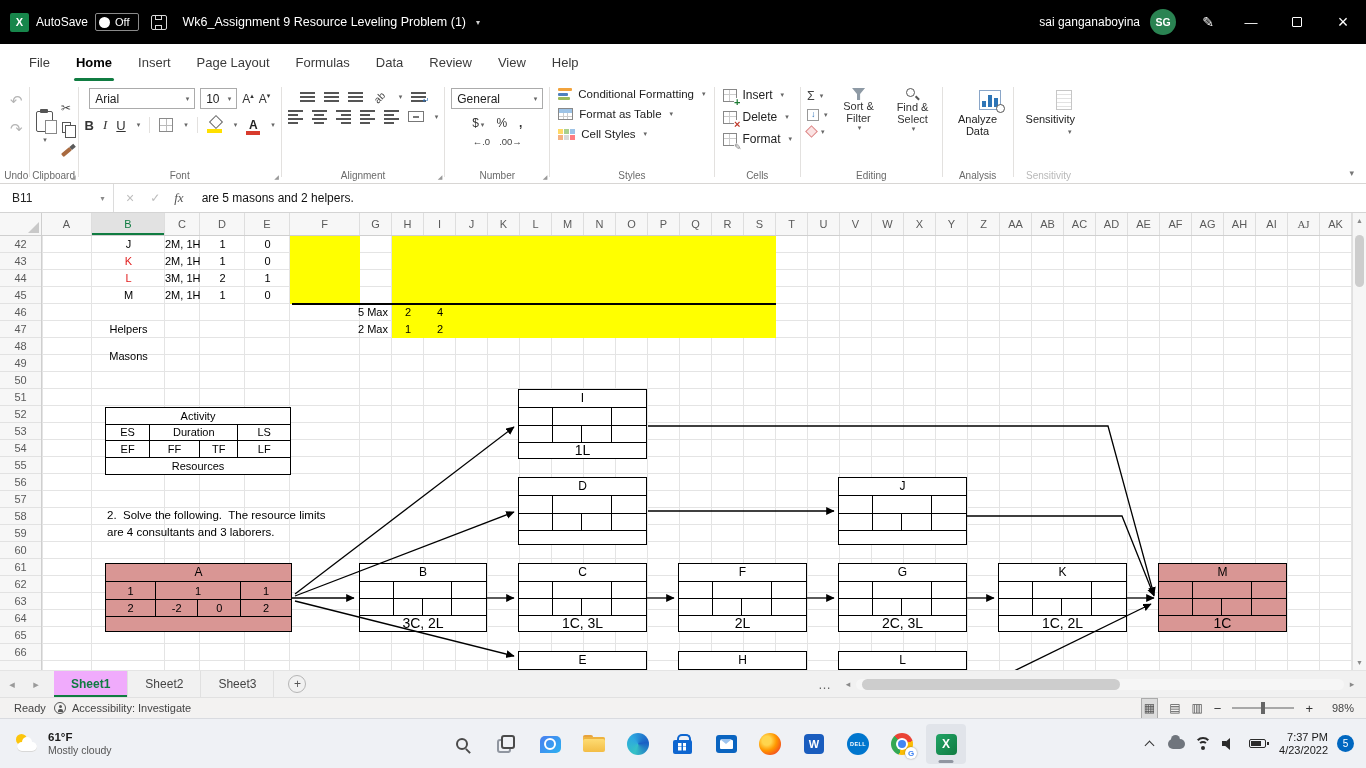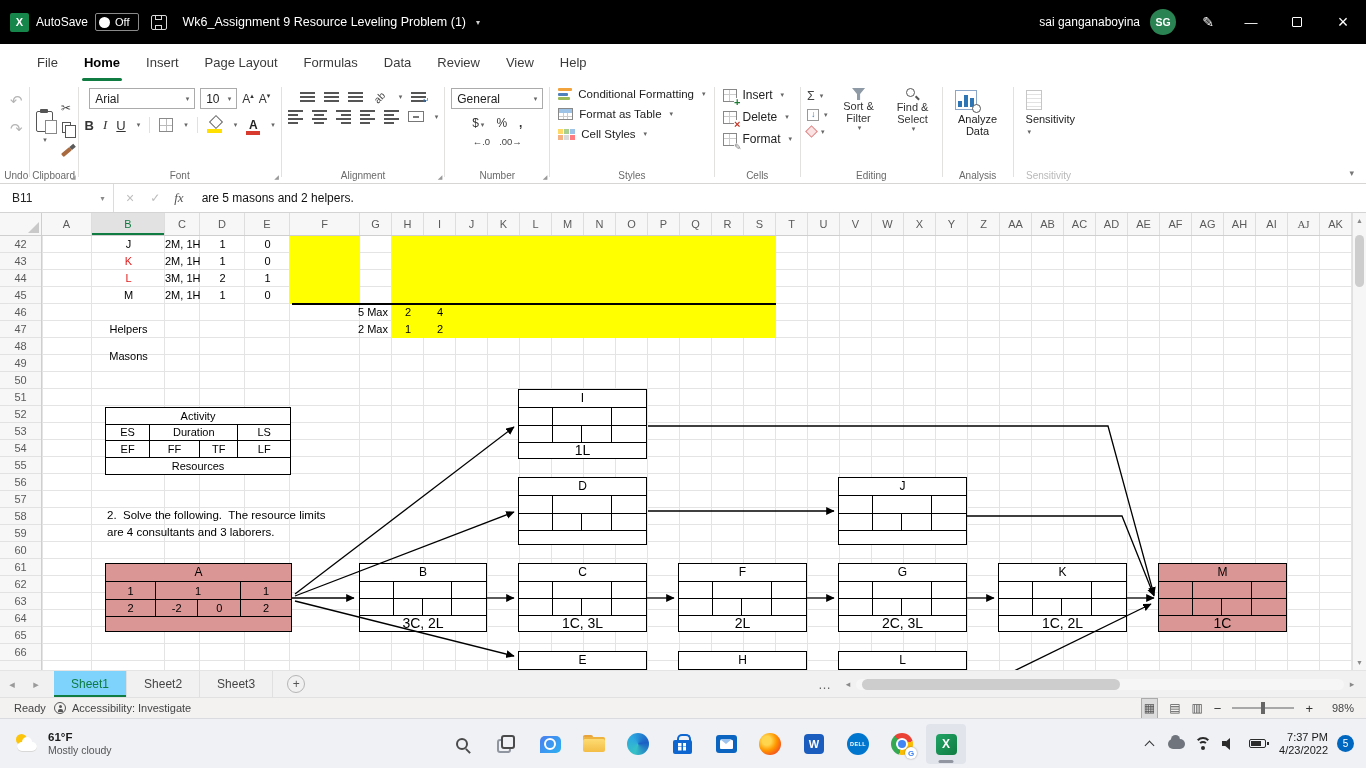--- a/index.html
+++ b/index.html
@@ -27,21 +27,21 @@
 .tb-right{margin-left:auto;display:flex;align-items:center;height:100%}
 .user-name{font-size:12px;margin-right:10px}
 .avatar{width:26px;height:26px;border-radius:50%;background:#2a8352;display:flex;align-items:center;justify-content:center;font-size:10.5px;font-weight:700;margin-right:12px}
 .pen{width:40px;text-align:center;font-size:14px}
 .wc{width:46px;height:44px;display:flex;align-items:center;justify-content:center;font-size:13px}
 .wc.max i{width:10px;height:10px;border:1.2px solid #fff;border-radius:1px}
 .wc.close{font-size:18px}
 
 
 .menubar{position:absolute;left:0;top:44px;width:100%;height:37px;background:#fff;display:flex;align-items:center}
-#menu-tabs{display:flex;height:100%;padding-left:24px}
+#menu-tabs{display:flex;height:100%;padding-left:16px}
 .mtab{padding:0 13px;font-size:13px;color:#3b3b3b;height:100%;display:flex;align-items:center;position:relative}
 .mtab.active{font-weight:700;color:#000}
 .mtab.active::after{content:"";position:absolute;left:11px;right:11px;bottom:0;height:3px;background:#107C41;border-radius:2px}
 .mb-right{margin-left:auto;display:flex;align-items:center;gap:12px;padding-right:14px}
 .comments-btn{display:flex;align-items:center;gap:6px;font-size:13px;color:#222}
 .cmt-ic{position:relative;width:15px;height:11px;border:1.5px solid #444;border-radius:3px}
 .cmt-ic::after{content:"";position:absolute;left:2px;bottom:-5px;border:3px solid transparent;border-top-color:#444}
 .share-btn{display:flex;align-items:center;gap:7px;background:#107C41;color:#fff;font-size:13px;height:28px;padding:0 13px;border-radius:4px}
 .share-ic{position:relative;width:11px;height:8px;border:1.5px solid #fff;border-top:none}
 .share-ic::after{content:"↑";position:absolute;left:50%;transform:translateX(-50%);top:-9px;font-size:10px;color:#fff}
@@ -118,21 +118,21 @@
 .erow{display:flex;align-items:center;gap:3px}
 .filldown-ic{width:12px;height:12px;border:1px solid #999;position:relative;display:inline-block}
 .filldown-ic::after{content:"↓";position:absolute;left:3px;top:-1px;font-size:9px;color:#2c6fb7}
 .eraser{display:inline-block;width:9px;height:9px;border:1.5px solid #d88;background:#fbe3e3;transform:rotate(45deg)}
 .big2{display:flex;flex-direction:column;align-items:center;padding-top:4px;color:#333}
 .b2l{width:46px;text-align:center;line-height:12px;font-size:11px}
 .funnel{width:13px;height:12px;background:#8e9aa5;clip-path:polygon(0 0,100% 0,62% 50%,62% 100%,38% 100%,38% 50%)}
 .mag2{position:relative;width:13px;height:13px}
 .mag2 i{position:absolute;left:0;top:0;width:9px;height:9px;border:1.6px solid #555;border-radius:50%}
 .mag2::after{content:"";position:absolute;left:9px;top:9px;width:5px;height:1.6px;background:#555;transform:rotate(45deg)}
-.bigbtn{display:flex;flex-direction:column;align-items:flex-start;gap:3px;padding:6px 6px 0;font-size:11px;color:#222}
+.bigbtn{display:flex;flex-direction:column;align-items:flex-end;gap:3px;padding:6px 6px 0;font-size:11px;color:#222}
 .an-ic{position:relative;width:22px;height:20px;border:1.2px solid #8aa6c8;display:flex;align-items:flex-end;gap:2px;padding:2px}
 .an-ic i{width:4px;background:#2e75b6}
 .an-ic i:nth-child(1){height:6px}.an-ic i:nth-child(2){height:12px}.an-ic i:nth-child(3){height:9px}
 .an-ic::after{content:"";position:absolute;right:-5px;bottom:-4px;width:7px;height:7px;border:1.6px solid #555;border-radius:50%;background:#fff}
 .sens-ic{width:16px;height:20px;border:1.2px solid #c6c6c6;background:repeating-linear-gradient(#fff 0 3px,#e2e2e2 3px 4px)}
 .rib-collapse{position:absolute;right:12px;bottom:5px;font-size:9px;color:#777}
 
 
 .fxbar{position:absolute;left:0;top:184px;width:100%;height:29px;background:#fff;border-bottom:1px solid #d4d4d4;display:flex;align-items:center}
 .namebox{width:92px;padding-left:12px;font-size:12px;color:#222}
@@ -179,21 +179,21 @@
 .vscroll{position:absolute;right:0;top:213px;width:14px;height:457px;background:#f6f6f6;border-left:1px solid #e0e0e0}
 .vs-up{position:absolute;top:4px;left:0;right:0;text-align:center;font-size:7px;color:#8a8a8a}
 .vs-thumb{position:absolute;left:2px;right:2px;top:22px;height:52px;background:#cdcdcd;border-radius:6px}
 .vs-down{position:absolute;bottom:4px;left:0;right:0;text-align:center;font-size:7px;color:#8a8a8a}
 
 
 .tabbar{position:absolute;left:0;top:670px;width:100%;height:27px;background:#f1f1f1;display:flex;align-items:center;border-top:1px solid #e4e4e4}
 .tab-nav{width:24px;text-align:center;color:#9a9a9a;font-size:11px}
 #sheet-tabs{display:flex;height:100%;margin-left:6px}
 .stab{padding:0 17px;display:flex;align-items:center;font-size:12px;color:#444;border-right:1px solid #e0e0e0}
-.stab.active{background:#7dd3fc;color:#0f7b41;font-weight:400;box-shadow:inset 0 -2px 0 #107C41}
+.stab.active{background:#f0abfc;color:#0f7b41;font-weight:700;box-shadow:inset 0 -2px 0 #107C41}
 .add-sheet{width:18px;height:18px;border:1px solid #b5b5b5;border-radius:50%;display:flex;align-items:center;justify-content:center;color:#555;font-size:12px;margin-left:14px;line-height:1}
 .tab-ellipsis{position:absolute;left:818px;color:#666;font-size:13px}
 .hscroll{position:absolute;left:840px;right:6px;top:0;height:100%;display:flex;align-items:center}
 .hs-arrow{width:16px;text-align:center;color:#8a8a8a;font-size:9px}
 .hs-track{flex:1;position:relative;height:11px;background:#f6f6f6;border-radius:6px}
 .hs-thumb{position:absolute;left:6px;width:258px;top:0;height:11px;background:#cdcdcd;border-radius:6px}
 
 
 .statusbar{position:absolute;left:0;top:697px;width:100%;height:21px;background:#f3f2f1;border-top:1px solid #e1e1e1;display:flex;align-items:center;font-size:11px;color:#444}
 .sb-ready{padding-left:14px;width:48px}

